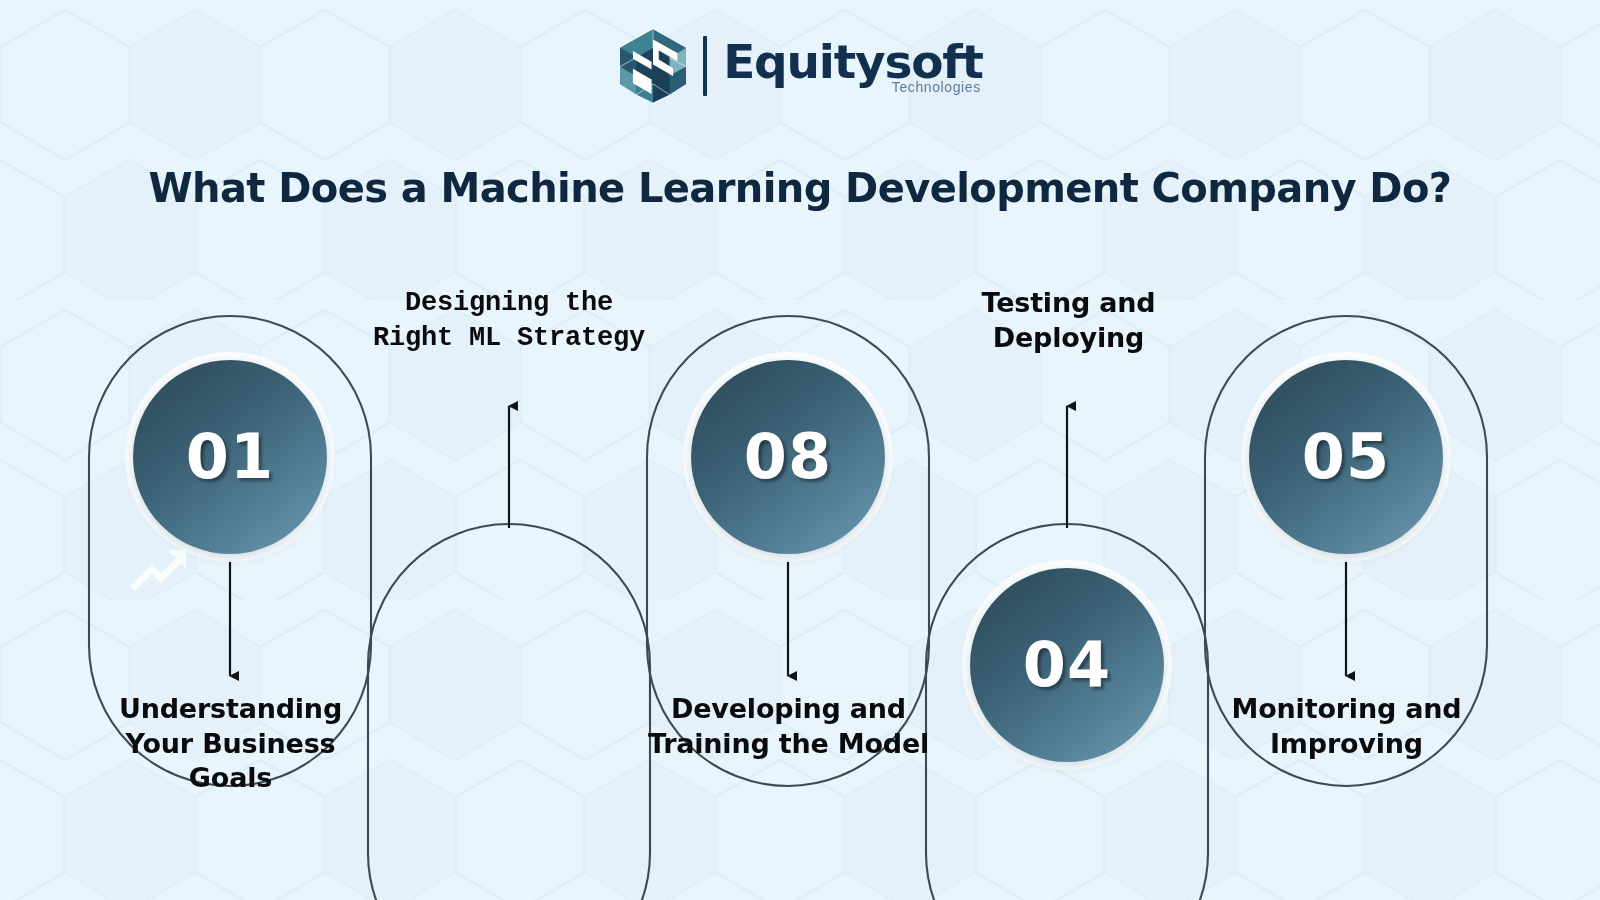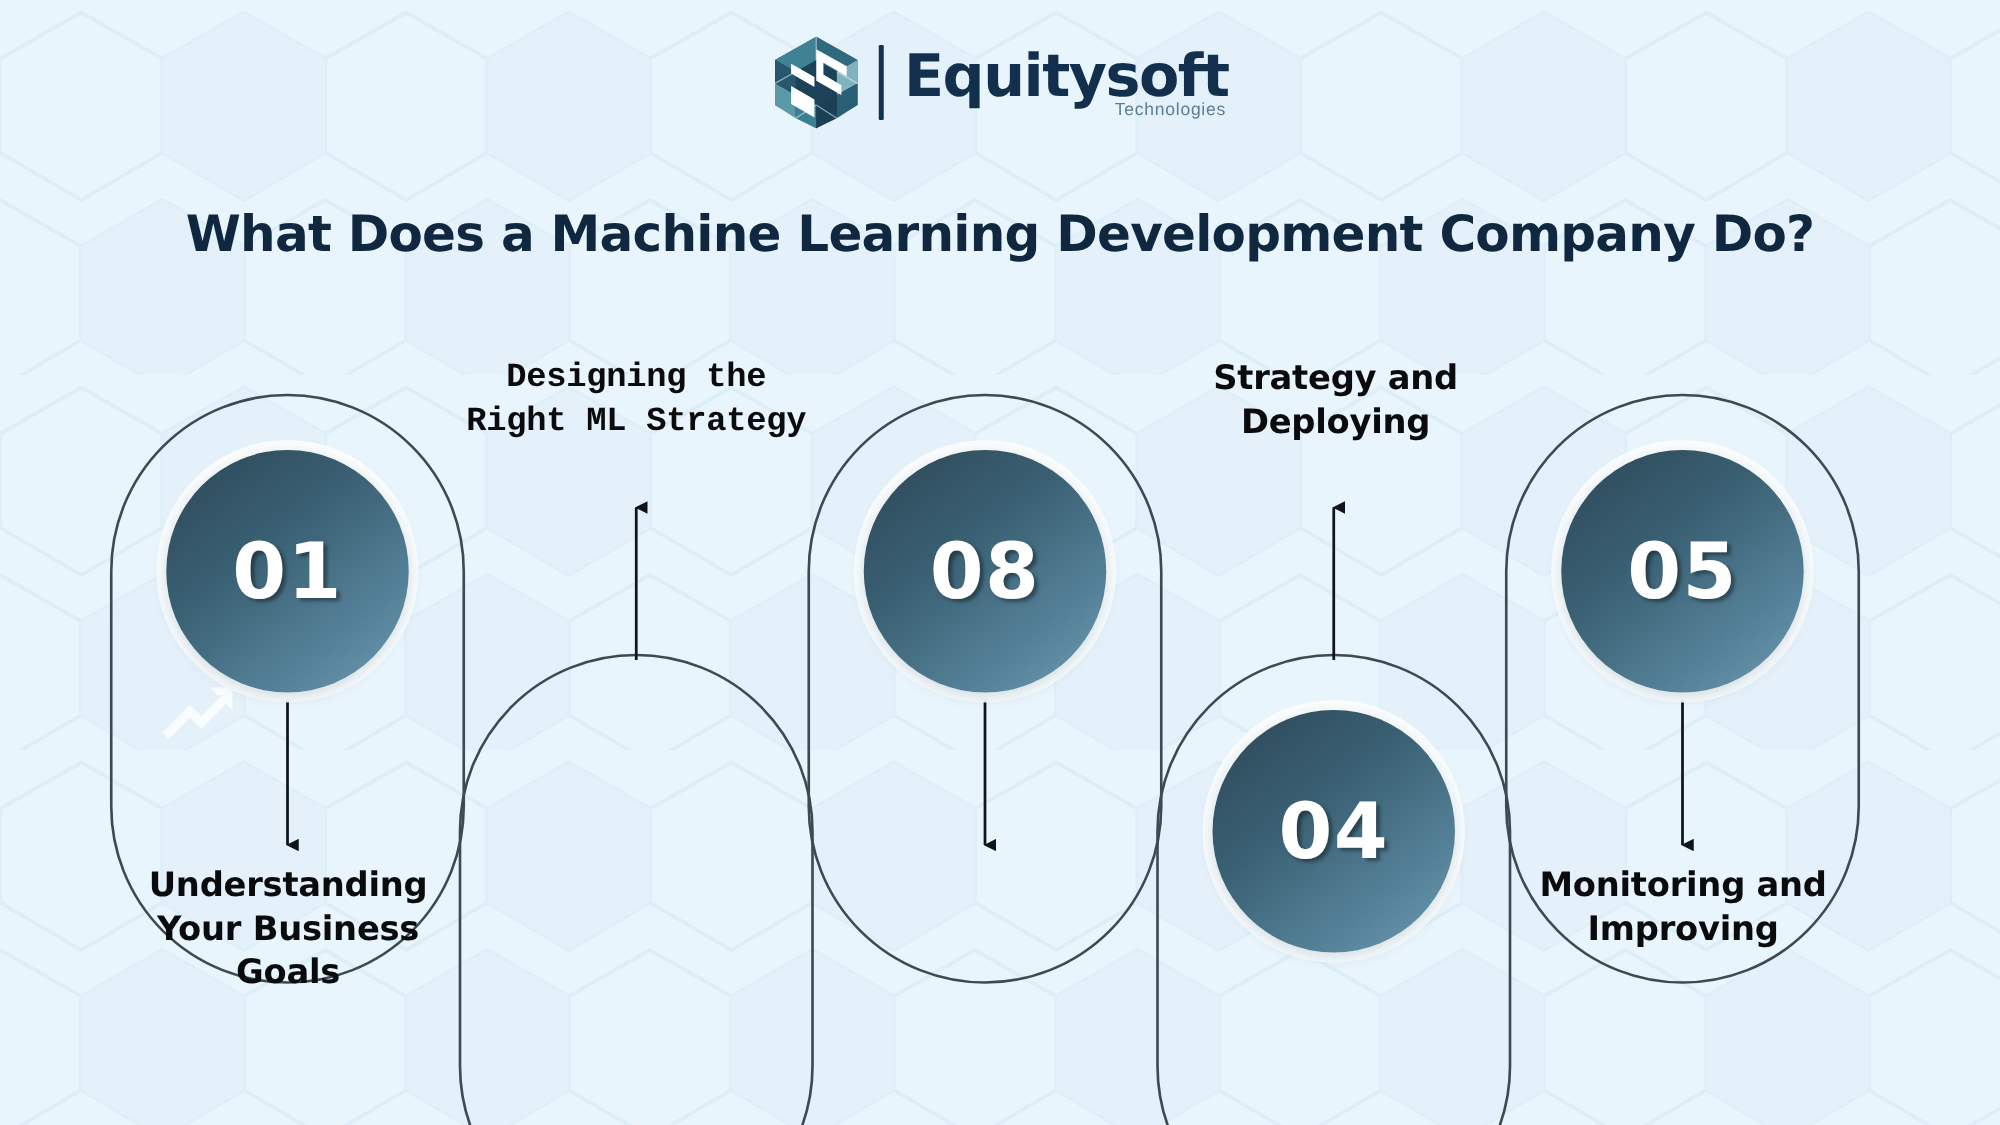--- a/index.html
+++ b/index.html
@@ -283,18 +283,19 @@
     <div class="halo" style="left:0; top:0; width:210px; height:210px;"></div>
     <div class="disc" style="left:8px; top:8px; width:194px; height:194px;">
       <span class="disc-num">05</span>
     </div>
   </div>
 
   <div class="step-label" style="left:88px; top:692px; width:285px;">Understanding Your Business Goals</div>
 
   <div class="step-label" style="left:358px; top:286px; width:302px;font-family:Liberation Mono, monospace;">Designing the Right ML Strategy</div>
 
-
-  <div class="step-label" style="left:926px; top:286px; width:285px;">Strategy and Deploying</div>
+  <div class="step-label" style="left:646px; top:692px; width:285px;">Developing and Training the Model</div>
+
+  <div class="step-label" style="left:926px; top:286px; width:285px;">Testing and Deploying</div>
 
   <div class="step-label" style="left:1204px; top:692px; width:285px;">Monitoring and Improving</div>
 
 </div>
 
 </body></html>

